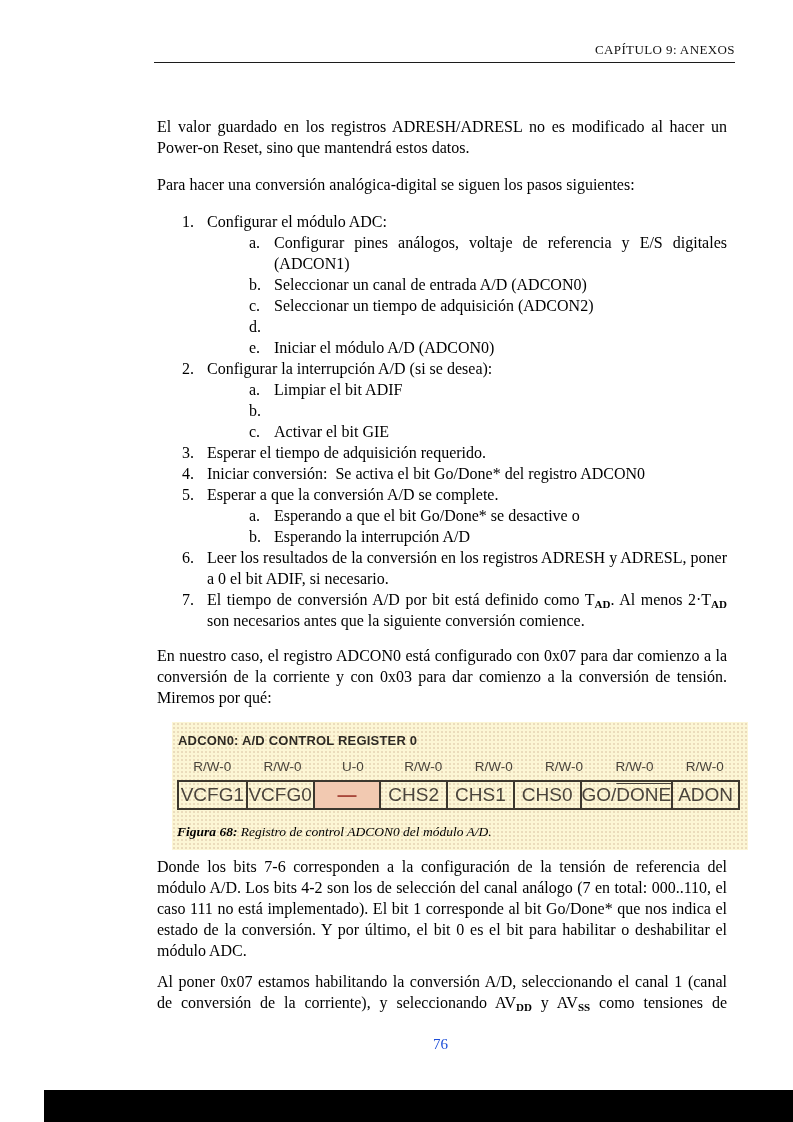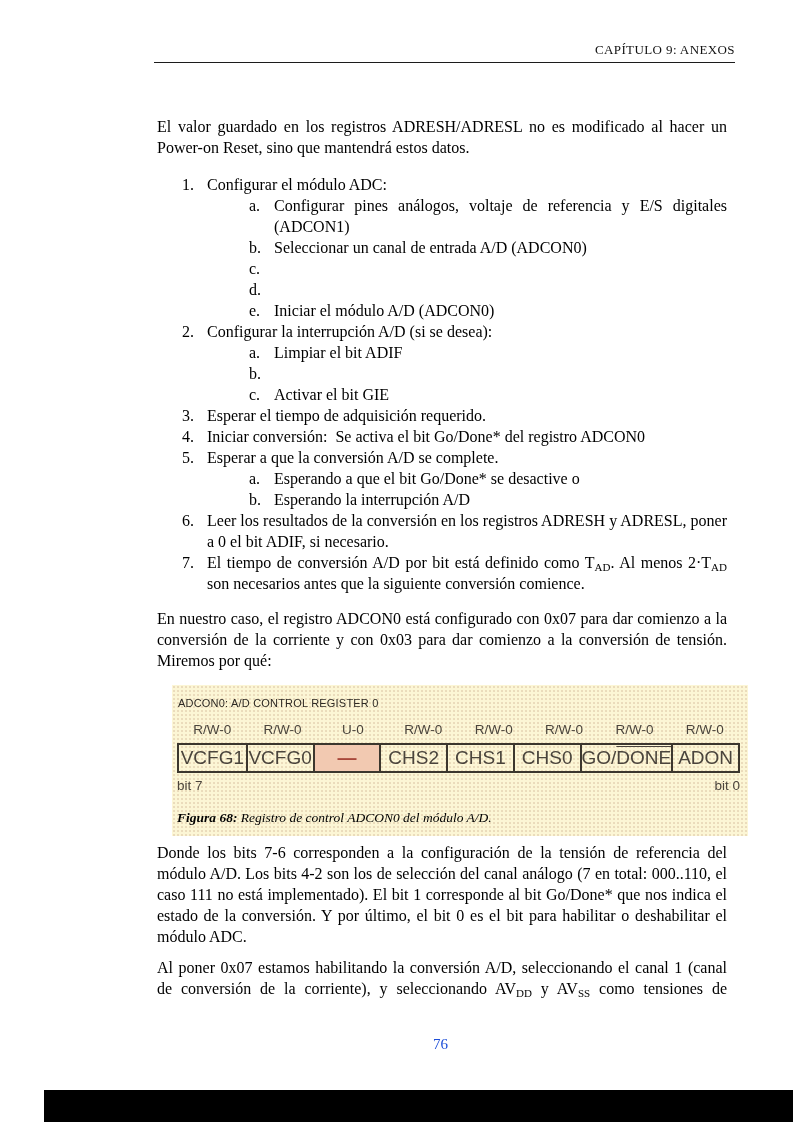--- a/index.html
+++ b/index.html
@@ -47,38 +47,39 @@
     flex: 0 0 117px;
     padding-left: 92px;
   }
   .step-text { flex: 1; text-align: justify; }
 
   sub {
     font-size: 11px;
     line-height: 0;
     vertical-align: -3px;
     letter-spacing: 0;
+    font-weight: bold;
   }
 
   
   .figure-box {
     margin: 10px 0 6px 15px;
     width: 576px;
     background-color: #FCF6D5;
     background-image: radial-gradient(rgba(190,150,120,0.28) 1px, rgba(0,0,0,0) 1px);
     background-size: 4px 4px;
     padding: 8px 8px 8px 5px;
     font-family: "Liberation Sans", sans-serif;
     color: #4A443C;
     text-align: left;
     text-align-last: auto;
   }
   .fig-reg-title {
-    font-weight: normal;
-    font-size: 11px;
+    font-weight: bold;
+    font-size: 13px;
     color: #2E2A24;
     margin: 0 0 5px 1px;
     letter-spacing: 0.2px;
   }
   .access-row, .bit-table {
     width: 563px;
     display: grid;
     grid-template-columns: repeat(8, 1fr);
   }
   .access-row {
@@ -139,37 +140,39 @@
 <body>
 
 <div class="page">
 
   <div class="running-header">CAPÍTULO 9: ANEXOS</div>
 
   <div class="content">
 
     <p class="body-par">El valor guardado en los registros ADRESH/ADRESL no es modificado al hacer un Power-on Reset, sino que mantendrá estos datos.</p>
 
+    <p class="body-par">Para hacer una conversión analógica-digital se siguen los pasos siguientes:</p>
 
     <div class="steps">
 
       <div class="step-row">
         <span class="step-marker">1.</span>
         <div class="step-text">Configurar el módulo ADC:</div>
       </div>
       <div class="sub-row">
         <span class="sub-marker">a.</span>
         <div class="step-text">Configurar pines análogos, voltaje de referencia y E/S digitales (ADCON1)</div>
       </div>
       <div class="sub-row">
         <span class="sub-marker">b.</span>
         <div class="step-text">Seleccionar un canal de entrada A/D (ADCON0)</div>
       </div>
       <div class="sub-row">
         <span class="sub-marker">c.</span>
+        <div class="step-text">Seleccionar un tiempo de adquisición (ADCON2)</div>
       </div>
       <div class="sub-row">
         <span class="sub-marker">d.</span>
       </div>
       <div class="sub-row">
         <span class="sub-marker">e.</span>
         <div class="step-text">Iniciar el módulo A/D (ADCON0)</div>
       </div>
 
       <div class="step-row">
@@ -243,24 +246,20 @@
         <div class="bit-cell"><span>VCFG1</span></div>
         <div class="bit-cell"><span>VCFG0</span></div>
         <div class="bit-cell unimpl"><span>—</span></div>
         <div class="bit-cell"><span>CHS2</span></div>
         <div class="bit-cell"><span>CHS1</span></div>
         <div class="bit-cell"><span>CHS0</span></div>
         <div class="bit-cell"><span>GO/</span><span class="overline">DONE</span></div>
         <div class="bit-cell"><span>ADON</span></div>
       </div>
 
-      <div class="bit-ends">
-        <span>bit 7</span>
-        <span>bit 0</span>
-      </div>
 
       <div class="fig-caption"><span class="cap-label">Figura 68:</span><span> Registro de control ADCON0 del módulo A/D.</span></div>
     </div>
 
     <p class="body-par tight" style="margin-bottom:10px;">Donde los bits 7-6 corresponden a la configuración de la tensión de referencia del módulo A/D. Los bits 4-2 son los de selección del canal análogo (7 en total: 000..110, el caso 111 no está implementado). El bit 1 corresponde al bit Go/Done* que nos indica el estado de la conversión. Y por último, el bit 0 es el bit para habilitar o deshabilitar el módulo ADC.</p>
 
     <p class="body-par justify-last"><span>Al poner 0x07 estamos habilitando la conversión A/D, seleccionando el canal 1 (canal de conversión de la corriente), y seleccionando AV</span><sub>DD</sub><span> y AV</span><sub>SS</sub><span> como tensiones de</span></p>
 
   </div>
 

